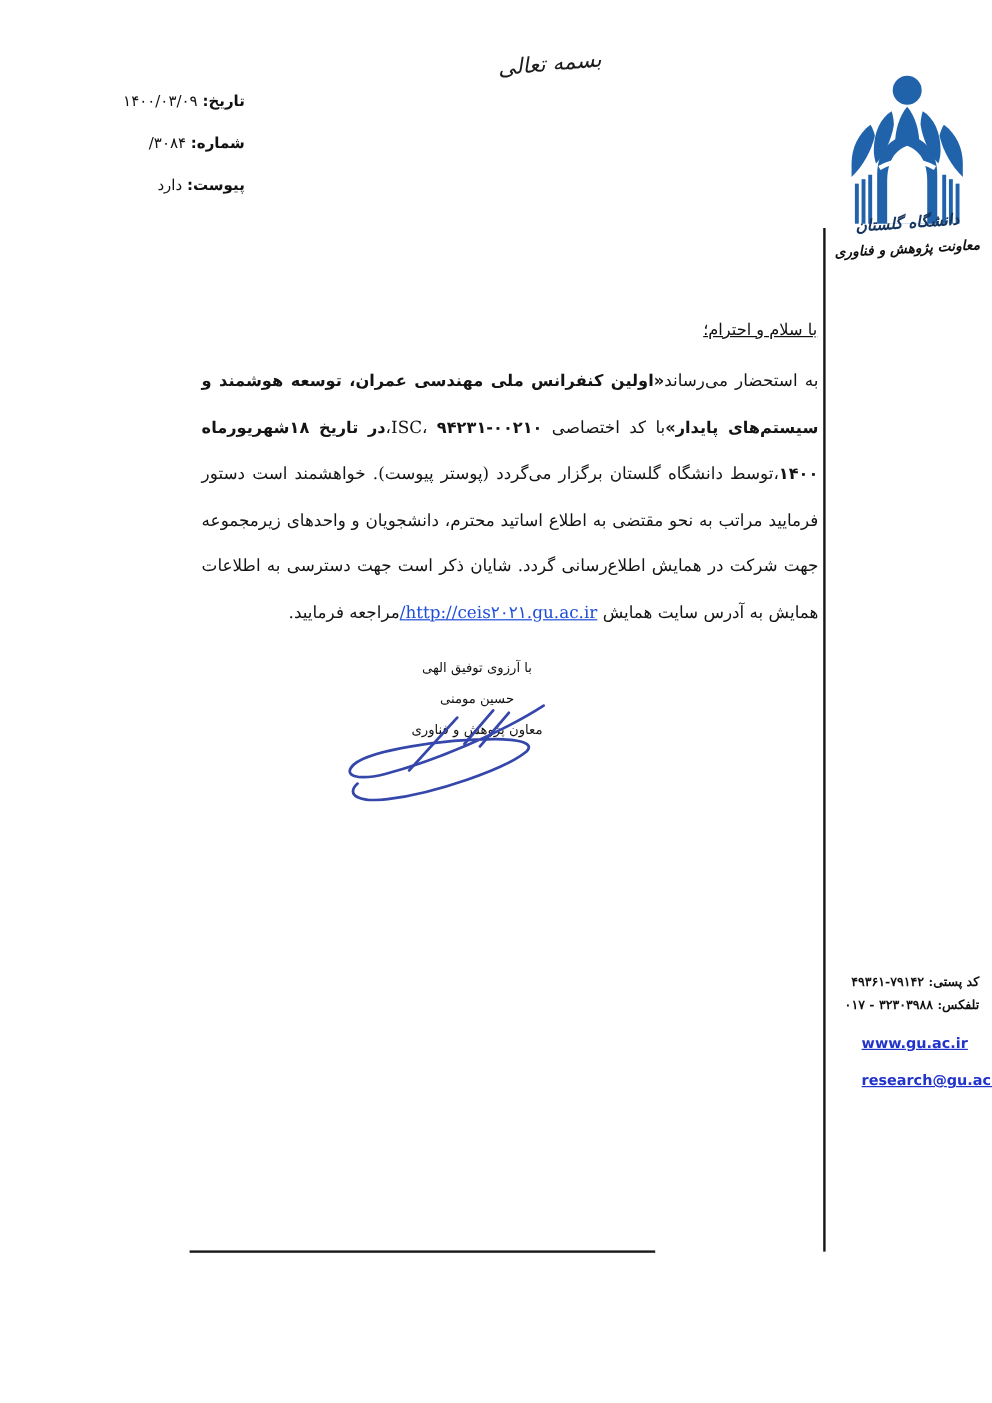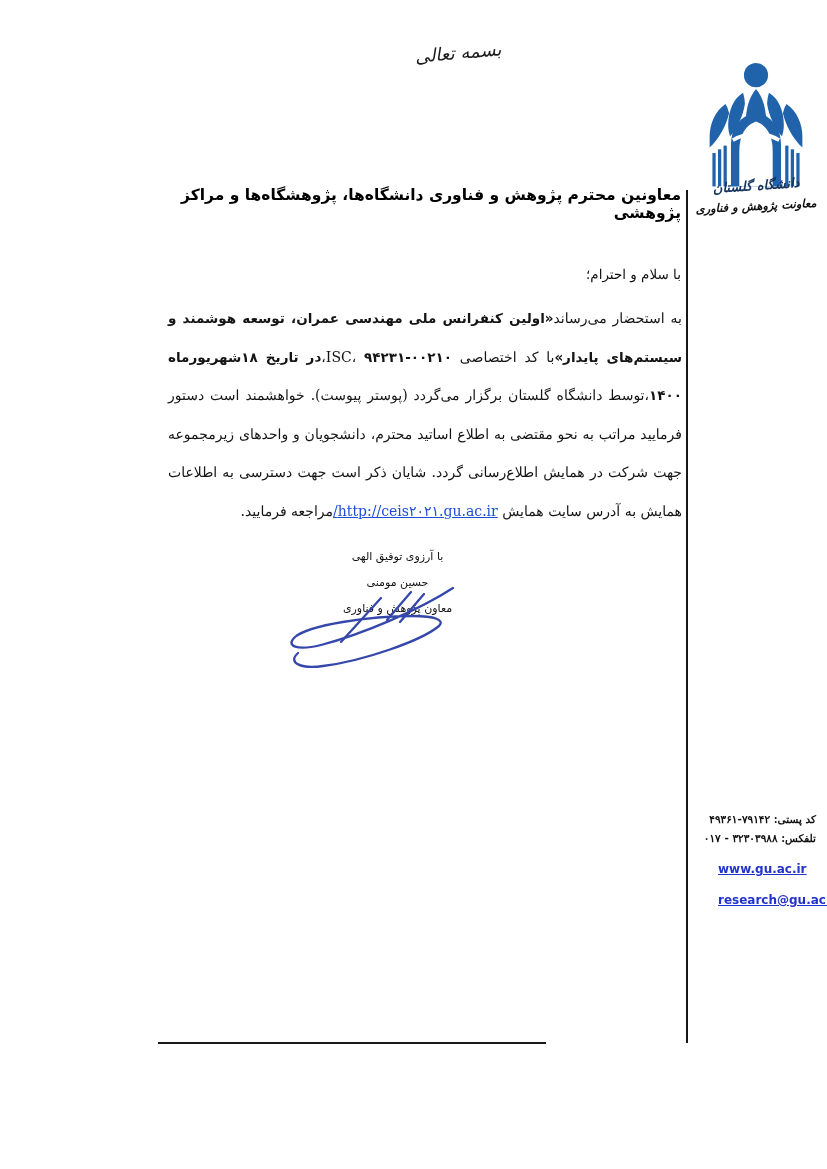--- a/index.html
+++ b/index.html
@@ -30,21 +30,21 @@
     font-weight:bold; font-size:11.5px; color:#101010; transform:rotate(-3deg);
     white-space:nowrap;
   }
   
   .vline { position:absolute; left:686px; top:190px; width:2px; height:853px; background:#161616; }
   
   .heading {
     position:absolute; top:186px; right:146px; left:150px; text-align:right;
     font-size:15.5px; font-weight:bold; color:#000;
   }
-  .salutation { position:absolute; top:266px; right:146px; font-size:13.5px; font-family:"DejaVu Serif", serif; }
+  .salutation { position:absolute; top:266px; right:146px; font-size:13.5px; font-family:"DejaVu Serif", serif;text-decoration:underline; }
   .body-text {
     position:absolute; top:299px; right:145px; width:514px;
     font-family:"DejaVu Serif", serif; font-size:14px; line-height:38.5px;
     text-align:justify; color:#141414;
   }
   .seg-bold { font-weight:bold; font-family:"DejaVu Sans", sans-serif; font-size:13.5px; }
   .link { color:#1d4ed8; text-decoration:underline; cursor:pointer; }
   
   .sig-block { position:absolute; top:550px; left:305px; width:185px; text-align:center; z-index:2; }
   .sig-line { font-weight:normal; font-size:11px; margin-bottom:13px; white-space:nowrap; }
@@ -68,20 +68,25 @@
     font-family:"DejaVu Serif", serif; font-size:13px; color:#141414;
   }
 </style>
 </head>
 <body>
 
 <div class="page">
 
   <div class="bismillah">بسمه تعالی</div>
 
+  <div class="meta">
+    <div class="meta-row"><span class="lbl">تاریخ:</span> <span>۱۴۰۰/۰۳/۰۹</span></div>
+    <div class="meta-row"><span class="lbl">شماره:</span> <span>۳۰۸۴/</span></div>
+    <div class="meta-row"><span class="lbl">پیوست:</span> <span>دارد</span></div>
+  </div>
 
   <div class="logo-col">
     <svg width="102" height="132" viewBox="0 0 110 142">
       <g fill="#2163ab">
         <circle cx="55" cy="14" r="13"></circle>
         <path d="M55,29 C48,37 44,50 44,64 L66,64 C66,50 62,37 55,29 Z"></path>
         <path d="M41,33 C31,39 25,52 25,68 C25,73 26,77 27,80 C35,71 41,58 43,45 C43,41 42,36 41,33 Z"></path>
         <path d="M69,33 C79,39 85,52 85,68 C85,73 84,77 83,80 C75,71 69,58 67,45 C67,41 68,36 69,33 Z"></path>
         <path d="M22,45 C11,53 5,66 5,80 L5,92 C15,83 23,68 26,55 C25,51 24,48 22,45 Z"></path>
         <path d="M88,45 C99,53 105,66 105,80 L105,92 C95,83 87,68 84,55 C85,51 86,48 88,45 Z"></path>
@@ -95,21 +100,20 @@
       </g>
       <path d="M37,134 L37,96 C37,78 44,68 55,64 C66,68 73,78 73,96 L73,134 Z" fill="#ffffff"></path>
       <path d="M30,84 Q55,70 80,84" stroke="#ffffff" stroke-width="4" fill="none"></path>
     </svg>
     <div class="uni-name">دانشگاه گلستان</div>
     <div class="dept-name">معاونت پژوهش و فناوری</div>
   </div>
 
   <div class="vline"></div>
 
-  <div class="heading">معاونین محترم پژوهش و فناوری دانشگاه‌ها، پژوهشگاه‌ها و مراکز پژوهشی</div>
 
   <div class="salutation">با سلام و احترام؛</div>
 
   <p class="body-text"><span>به استحضار می‌رساند</span><b class="seg-bold">«اولین کنفرانس ملی مهندسی عمران، توسعه هوشمند و سیستم‌های پایدار»</b><span>با کد اختصاصی ISC، </span><b class="seg-bold">۹۴۲۳۱-۰۰۲۱۰</b><span>،</span><b class="seg-bold">در تاریخ ۱۸شهریورماه ۱۴۰۰</b><span>،توسط دانشگاه گلستان برگزار می‌گردد (پوستر پیوست). خواهشمند است دستور فرمایید مراتب به نحو مقتضی به اطلاع اساتید محترم، دانشجویان و واحدهای زیرمجموعه جهت شرکت در همایش اطلاع‌رسانی گردد. شایان ذکر است جهت دسترسی به اطلاعات همایش به آدرس سایت همایش </span><a class="link">http://ceis۲۰۲۱.gu.ac.ir/</a><span>مراجعه فرمایید.</span></p>
 
   <div class="sig-block">
     <div class="sig-line">با آرزوی توفیق الهی</div>
     <div class="sig-line">حسین مومنی</div>
     <div class="sig-line">معاون پژوهش و فناوری</div>
   </div>

